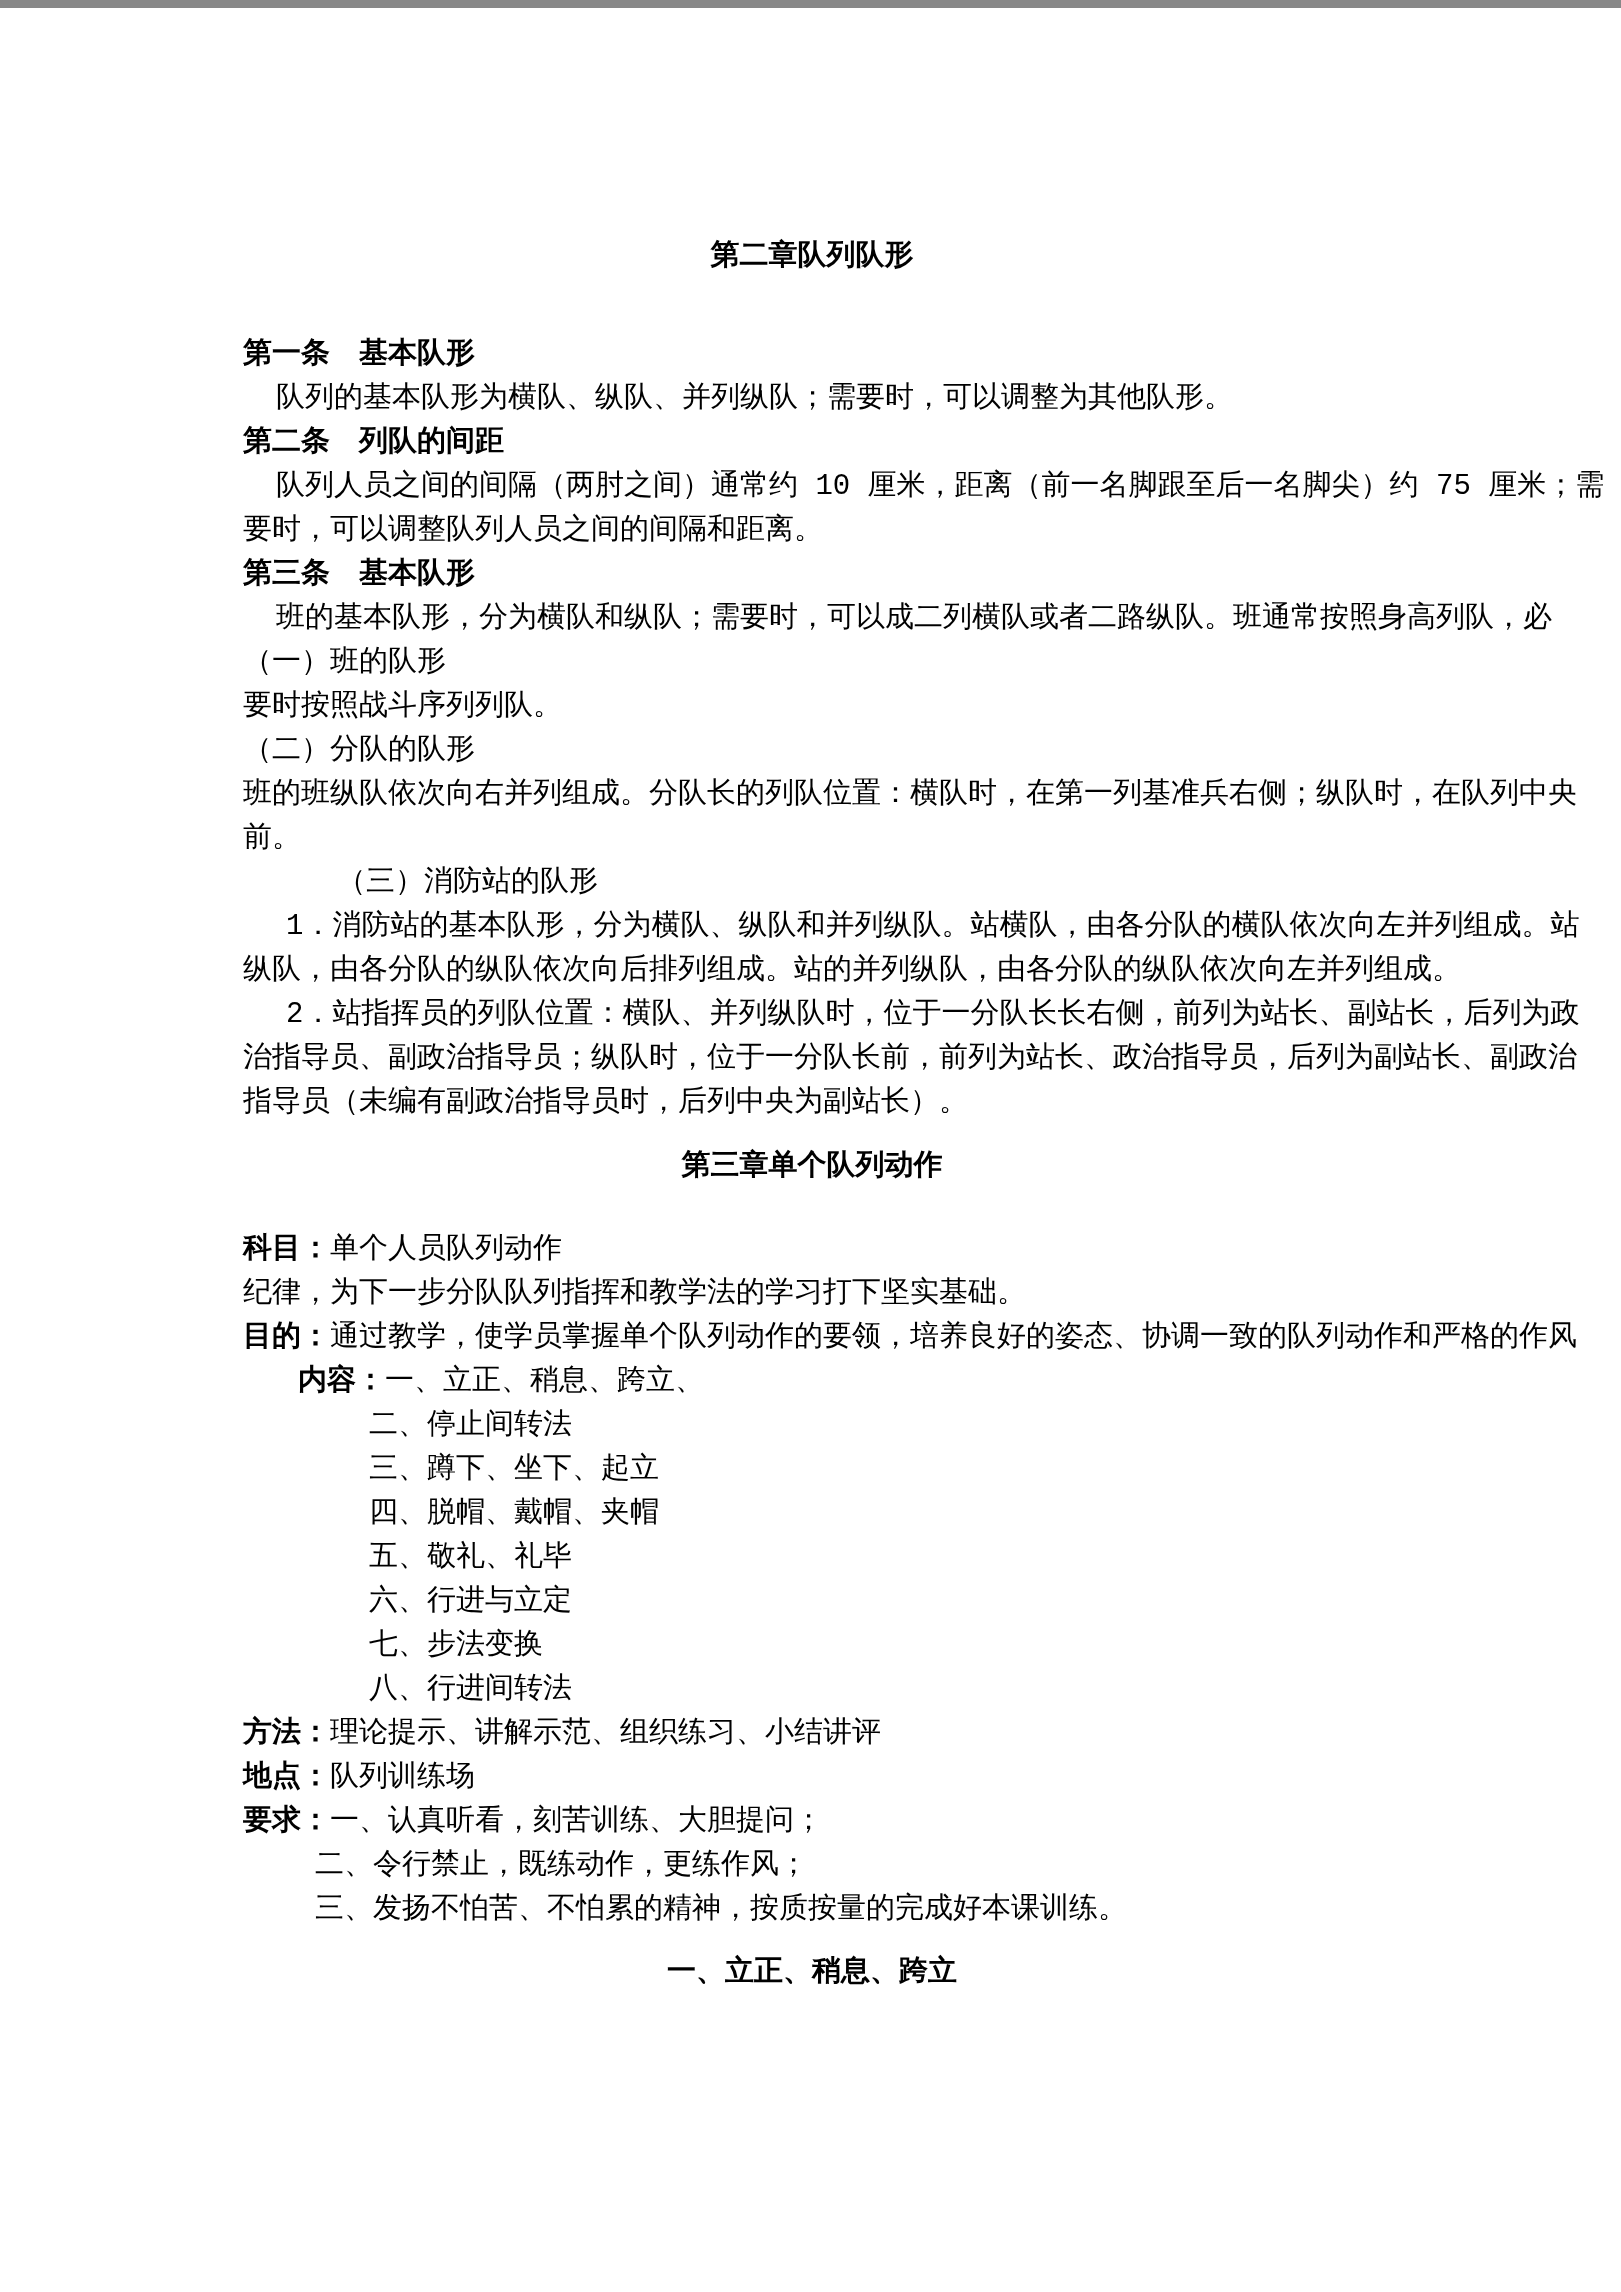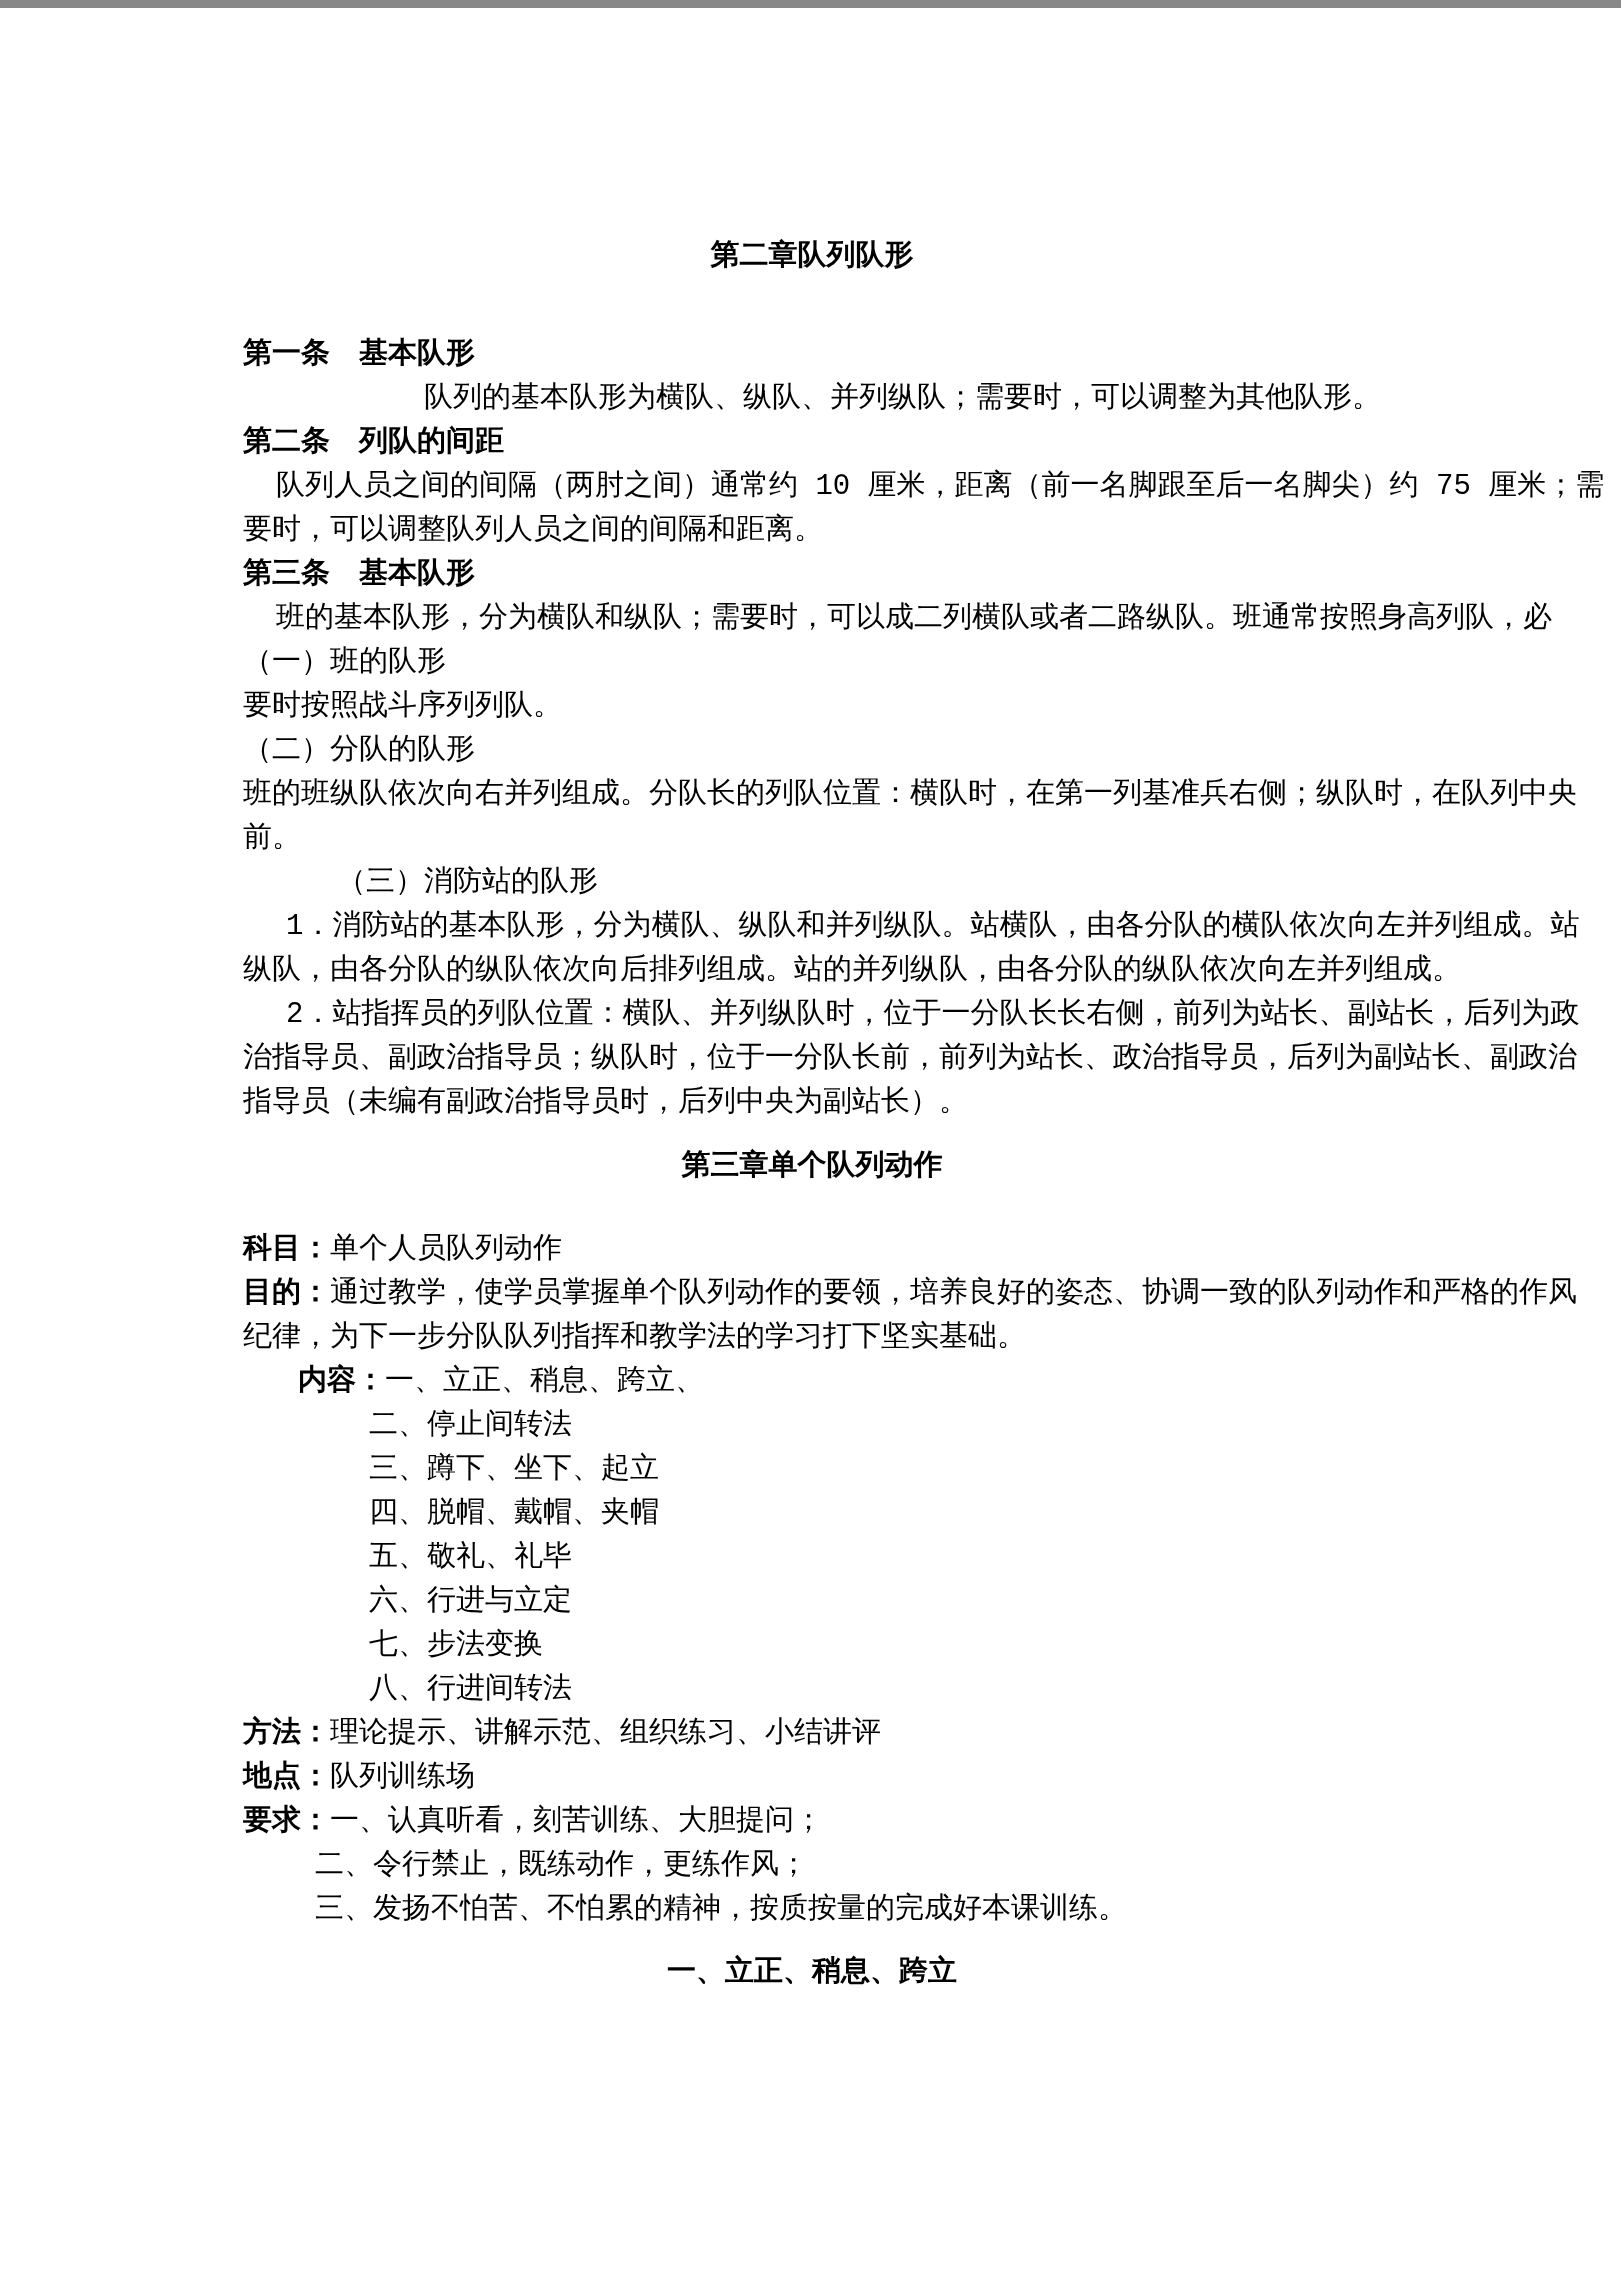--- a/index.html
+++ b/index.html
@@ -14,21 +14,21 @@
     font-size: 29px;
     line-height: 44px;
     box-sizing: border-box;
     padding: 0 240px 0 243px;
     overflow: hidden;
   }
   .line { white-space: nowrap; }
   .b { font-weight: bold; }
   .center { text-align: center; }
   
-  .i34  { padding-left: 33px; text-align: right; }   
+  .i34  { padding-left: 33px; }   
   .i44  { padding-left: 43px; text-align: right; }   
   .i56  { padding-left: 55px; }   
   .i73  { padding-left: 72px; }   
   .i96  { padding-left: 94px; }   
   .i129 { padding-left: 126px; }  
   
   .mt-title2  { margin-top: 227px; }
   .mt-art1    { margin-top: 54px; }
   .mt-title3  { margin-top: 19.6px; }
   .mt-subject { margin-top: 39px; }
@@ -67,24 +67,24 @@
   <div class="line i44">2．站指挥员的列队位置：横队、并列纵队时，位于一分队长长右侧，前列为站长、副站长，后列为政</div>
   <div class="line">治指导员、副政治指导员；纵队时，位于一分队长前，前列为站长、政治指导员，后列为副站长、副政治</div>
   <div class="line">指导员（未编有副政治指导员时，后列中央为副站长）。</div>
 
   <div class="line center b mt-title3">第三章单个队列动作</div>
 
   <div class="line mt-subject">
     <span class="b">科目：</span><span>单个人员队列动作</span>
   </div>
 
+  <div class="line">纪律，为下一步分队队列指挥和教学法的学习打下坚实基础。</div>
   <div class="line">
     <span class="b">目的：</span><span>通过教学，使学员掌握单个队列动作的要领，培养良好的姿态、协调一致的队列动作和严格的作风</span>
   </div>
-  <div class="line">纪律，为下一步分队队列指挥和教学法的学习打下坚实基础。</div>
 
   <div class="line i56">
     <span class="b">内容：</span><span>一、立正、稍息、跨立、</span>
   </div>
   <div class="line i129">二、停止间转法</div>
   <div class="line i129">三、蹲下、坐下、起立</div>
   <div class="line i129">四、脱帽、戴帽、夹帽</div>
   <div class="line i129">五、敬礼、礼毕</div>
   <div class="line i129">六、行进与立定</div>
   <div class="line i129">七、步法变换</div>

